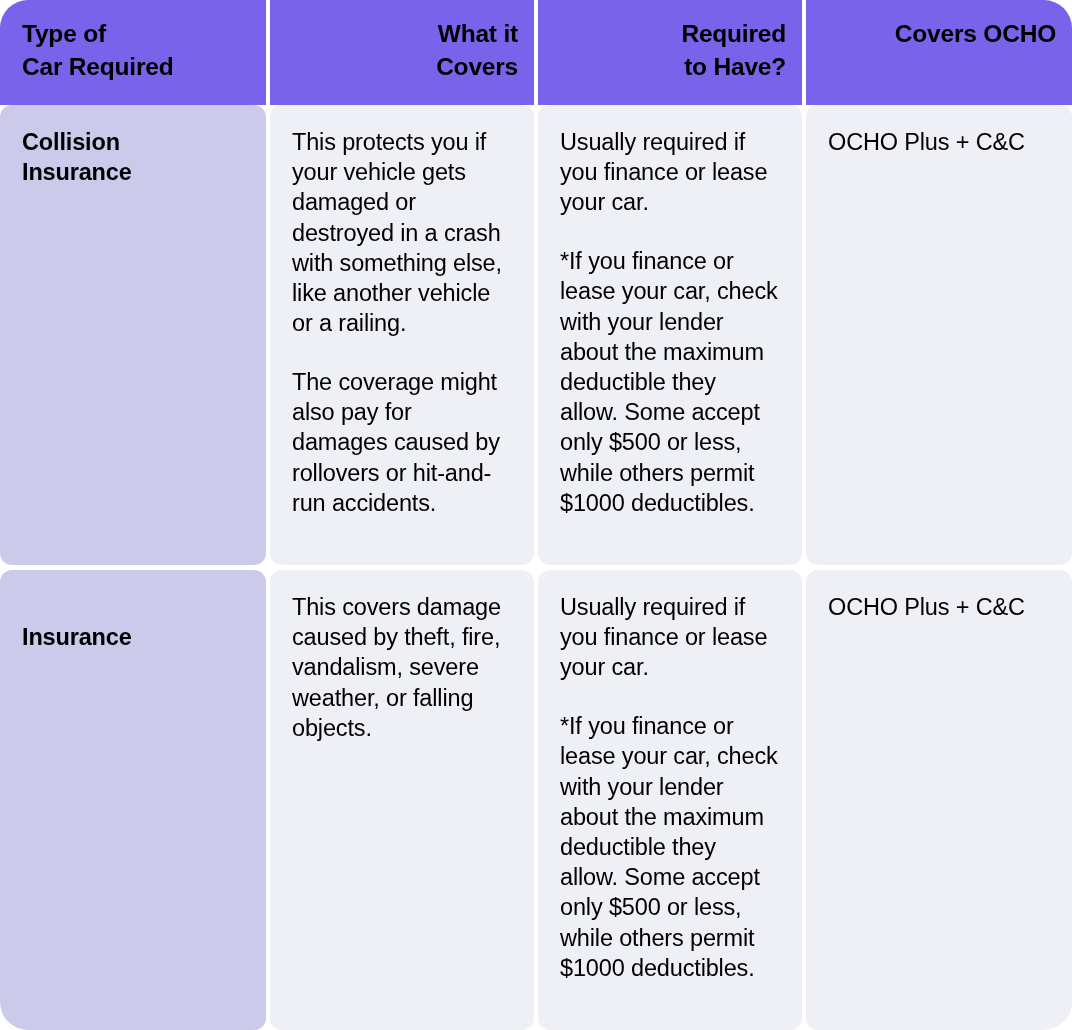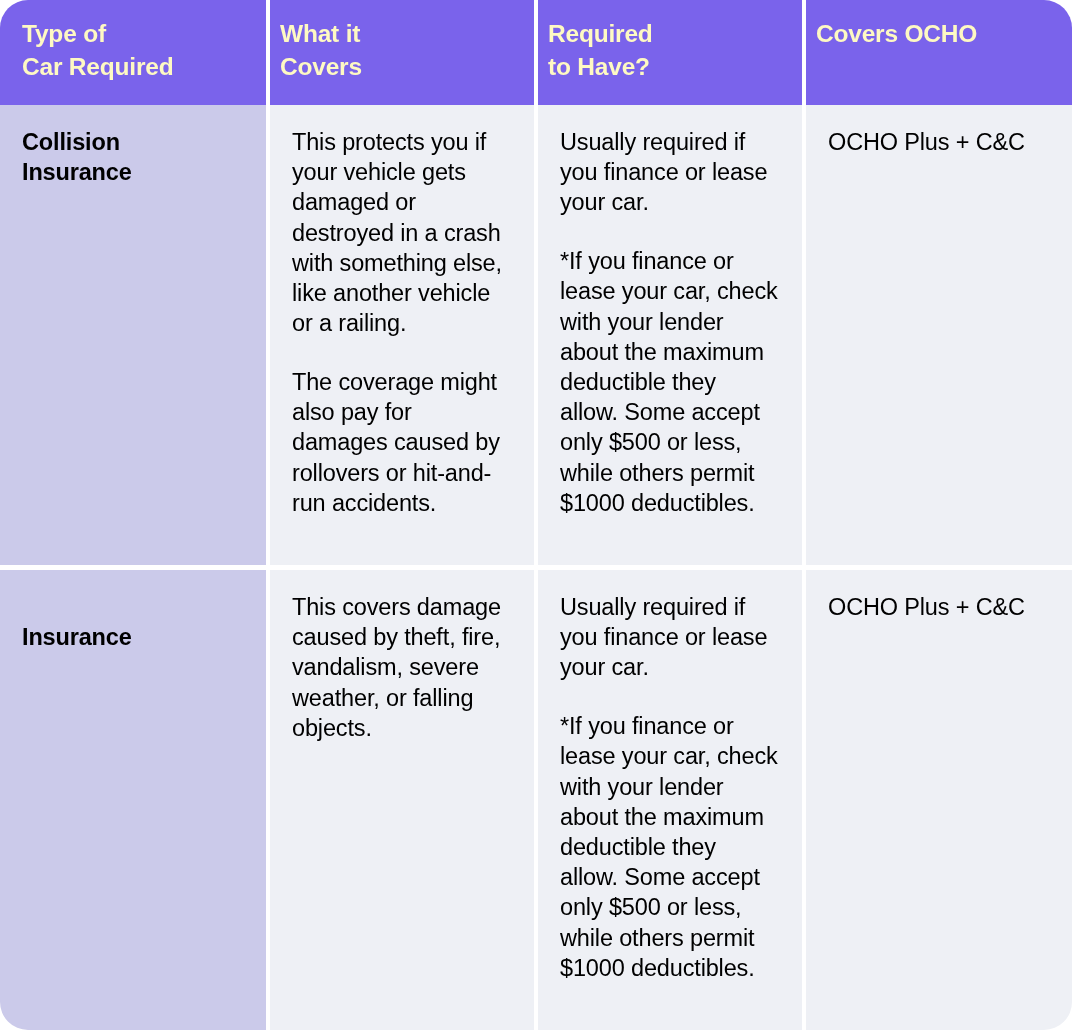--- a/index.html
+++ b/index.html
@@ -31,31 +31,31 @@
     background: #ffffff;
   }
 
   
   .header-row {
     height: 105px;
   }
 
   .th {
     background: #7a63eb;
-    color: #fef9c3;
+    color: #000000;
     font-size: 24.5px;
     font-weight: bold;
     line-height: 1.33;
     letter-spacing: -0.2px;
     padding: 18px 22px 0 22px;
     display: block;
   }
 
   .th.align-left   { text-align: left; }
-  .th.align-center { text-align: left; padding-left: 10px; padding-right: 10px; }
+  .th.align-center { text-align: right; padding-left: 10px; padding-right: 16px; }
 
   .th.corner-tl { border-top-left-radius: 28px; }
   .th.corner-tr { border-top-right-radius: 28px; }
 
   
   .body-row-1 { height: 460px; }
   .body-row-2 { height: 460px; }
 
   .row-gap {
     height: 5px;
@@ -64,20 +64,21 @@
   }
 
   .td {
     background: #eef0f5;
     color: #000000;
     font-size: 23.5px;
     line-height: 1.285;
     letter-spacing: -0.15px;
     padding: 22px 22px 0 22px;
     overflow: hidden;
+    border-radius: 12px;
   }
 
   .td.type-cell {
     background: #cbcaea;
     font-weight: bold;
     padding-right: 14px;
   }
 
   .td.corner-bl { border-bottom-left-radius: 28px; }
   .td.corner-br { border-bottom-right-radius: 28px; }

